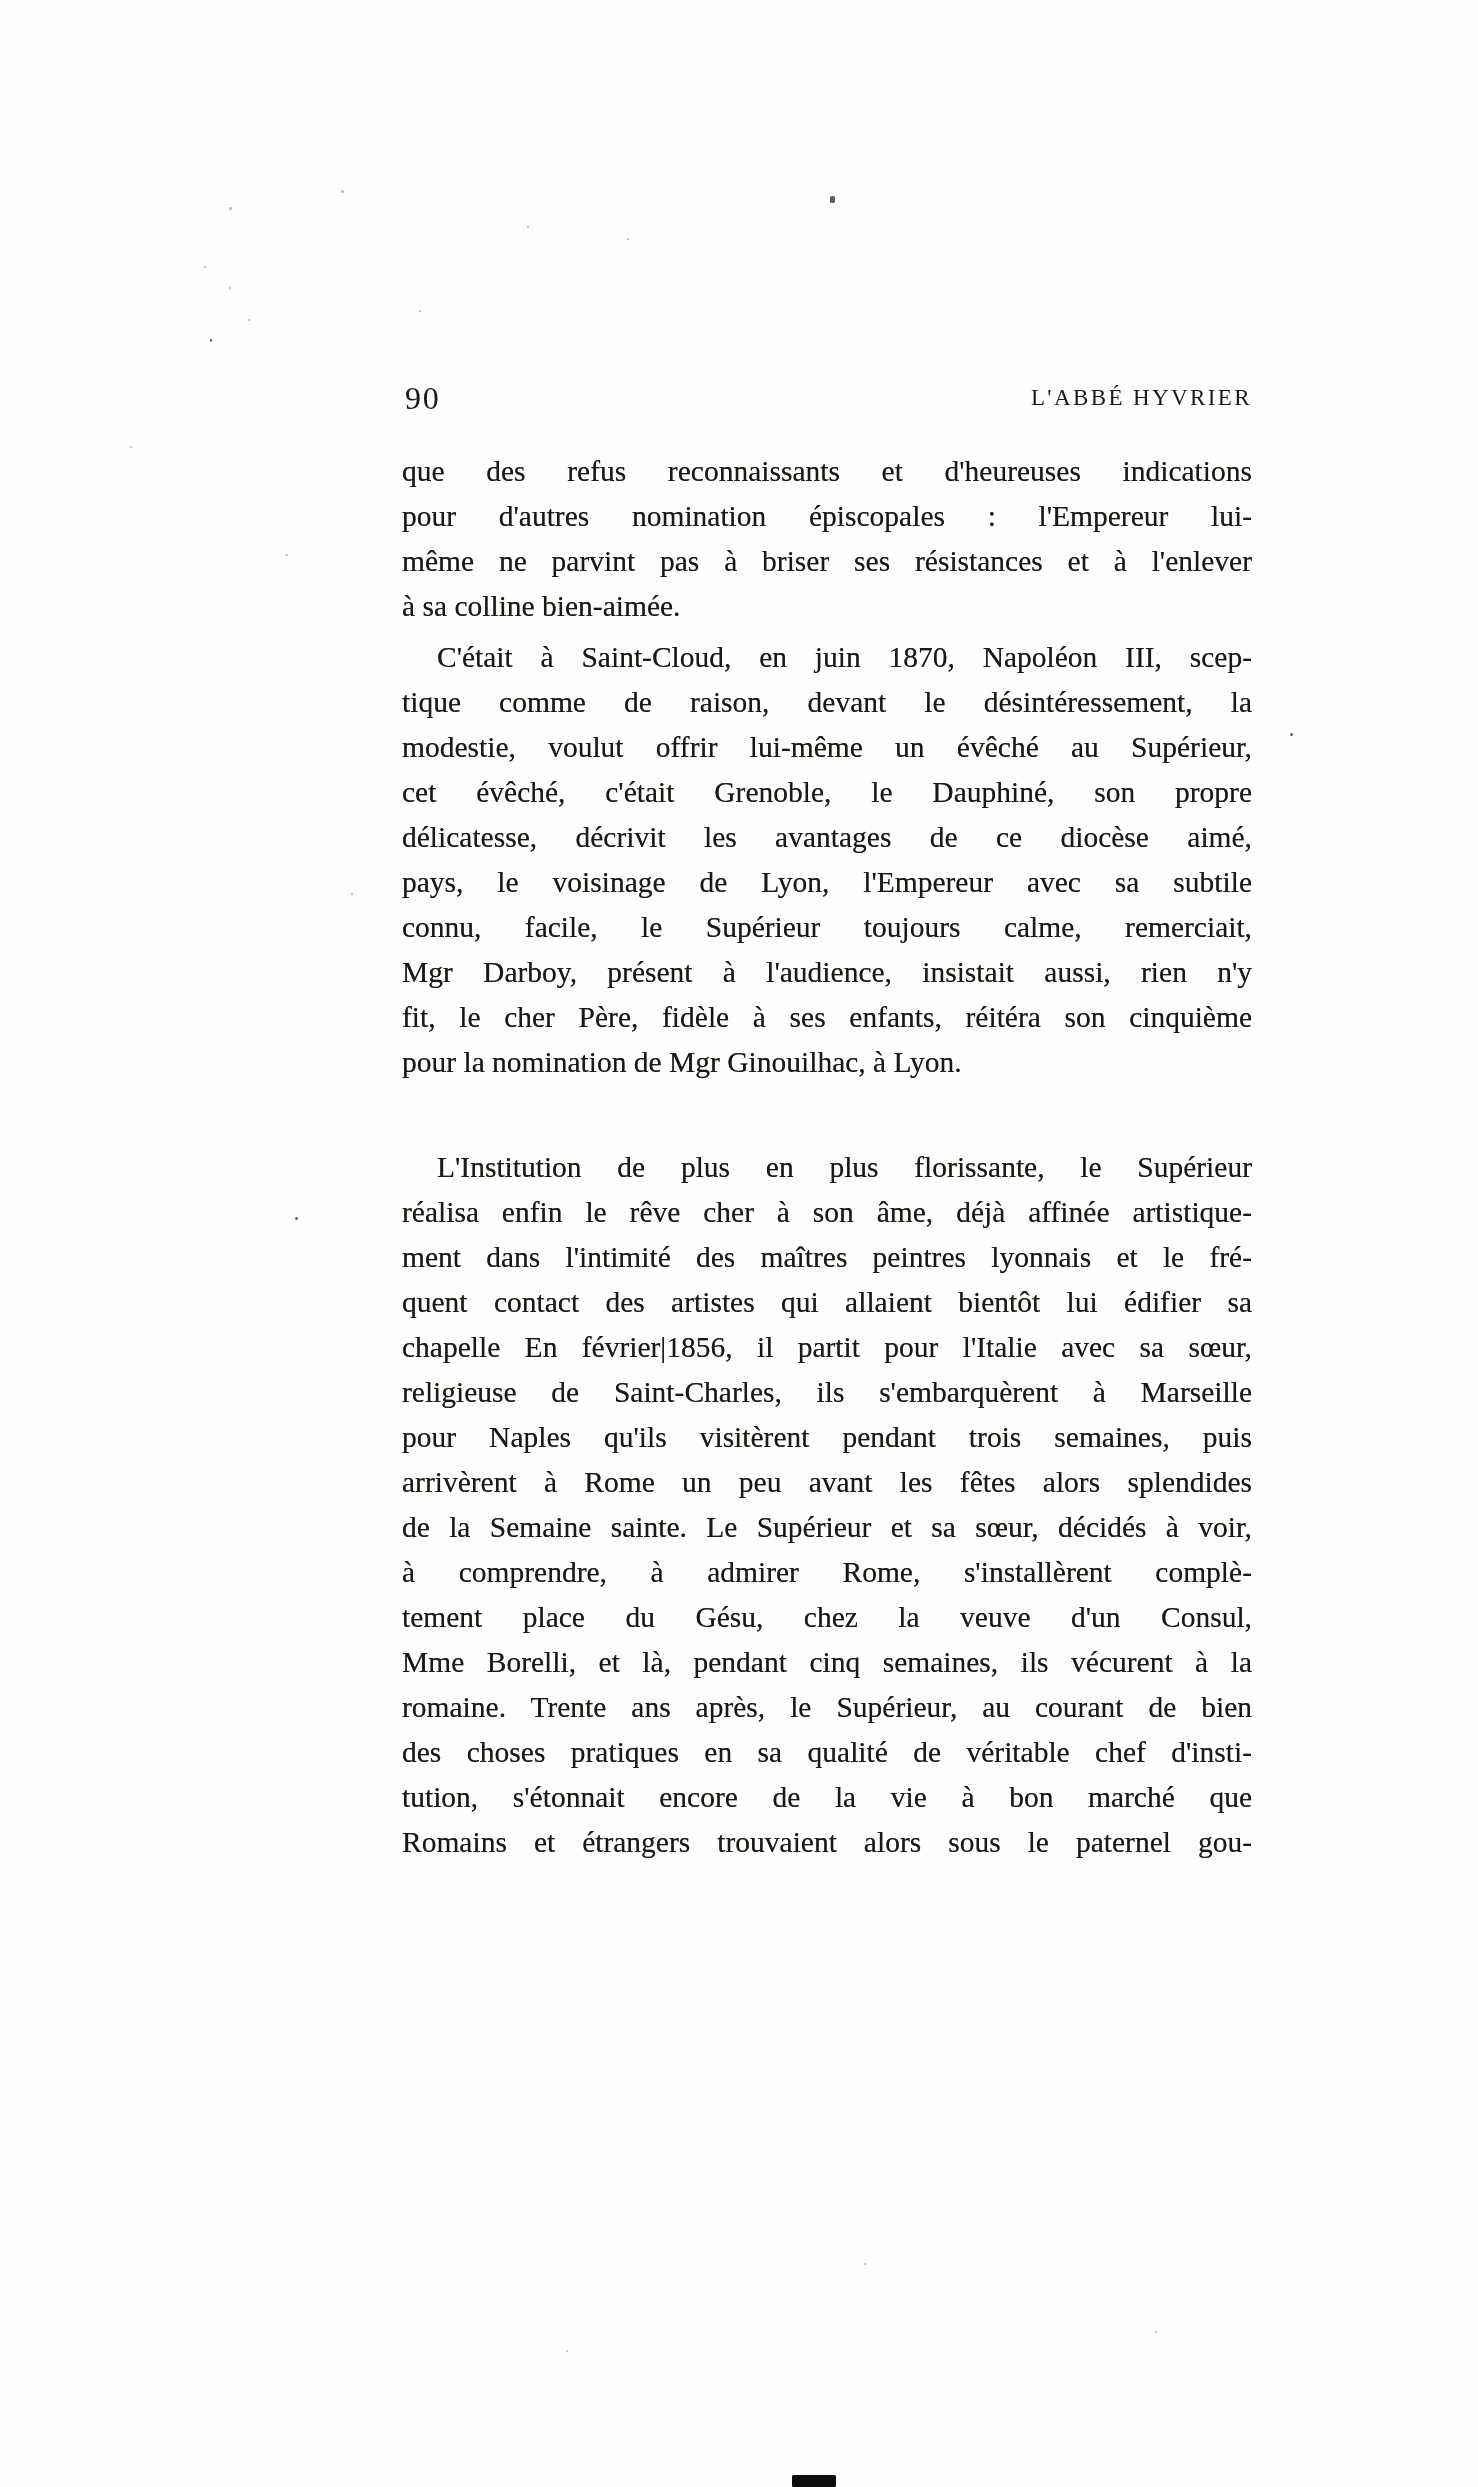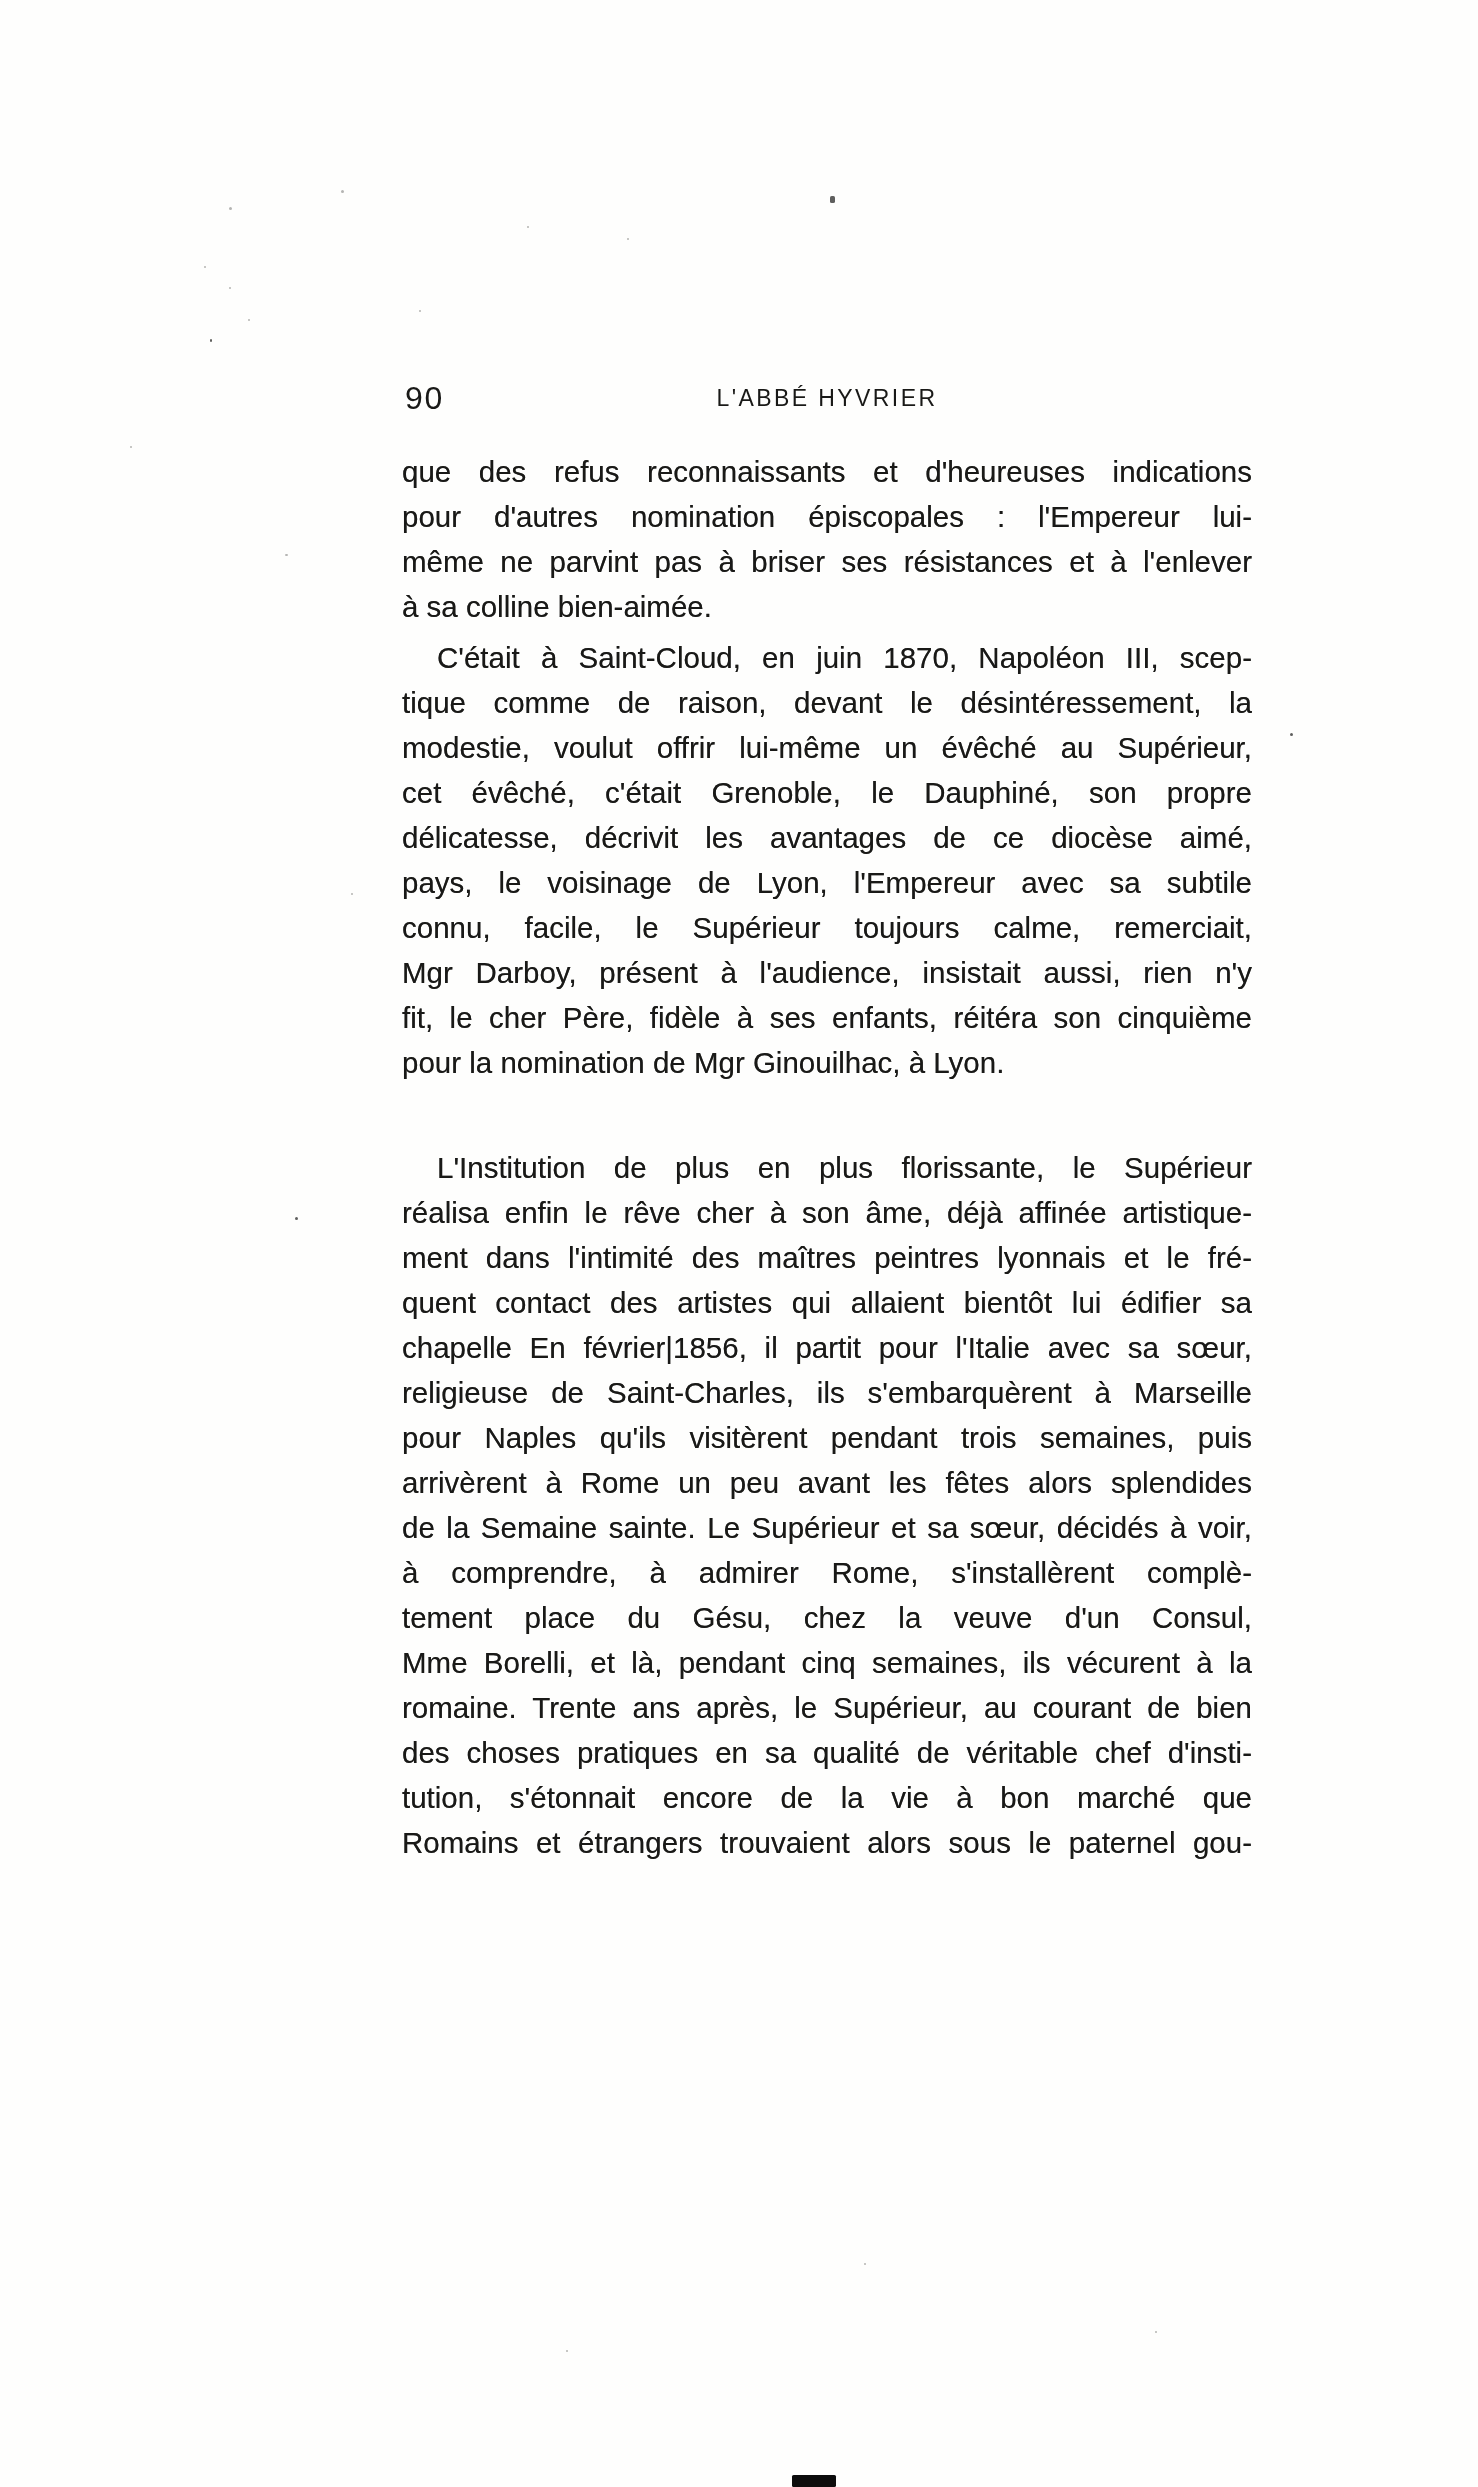--- a/index.html
+++ b/index.html
@@ -7,21 +7,21 @@
     margin: 0;
     padding: 0;
     background: #e8e8e8;
   }
   .page {
     position: relative;
     width: 1478px;
     height: 2487px;
     background: #fefefd;
     overflow: hidden;
-    font-family: Liberation Sans, sans-serif;
+    font-family: Liberation Serif, serif;
     color: #191917;
   }
   
   .running-head {
     position: absolute;
     left: 402px;
     top: 380px;
     width: 850px;
     height: 39px;
   }
@@ -30,21 +30,21 @@
     left: 3.1px;
     top: 0px;
     font-size: 32px;
     letter-spacing: 1.6px;
   }
   .running-title {
     position: absolute;
     left: 0;
     right: 0;
     top: 4.7px;
-    text-align: center;
+    text-align: right;
     font-size: 23px;
     letter-spacing: 2.4px;
     font-variant: normal;
   }
   
   .text-block {
     position: absolute;
     left: 402px;
     top: 449px;
     width: 850px;

